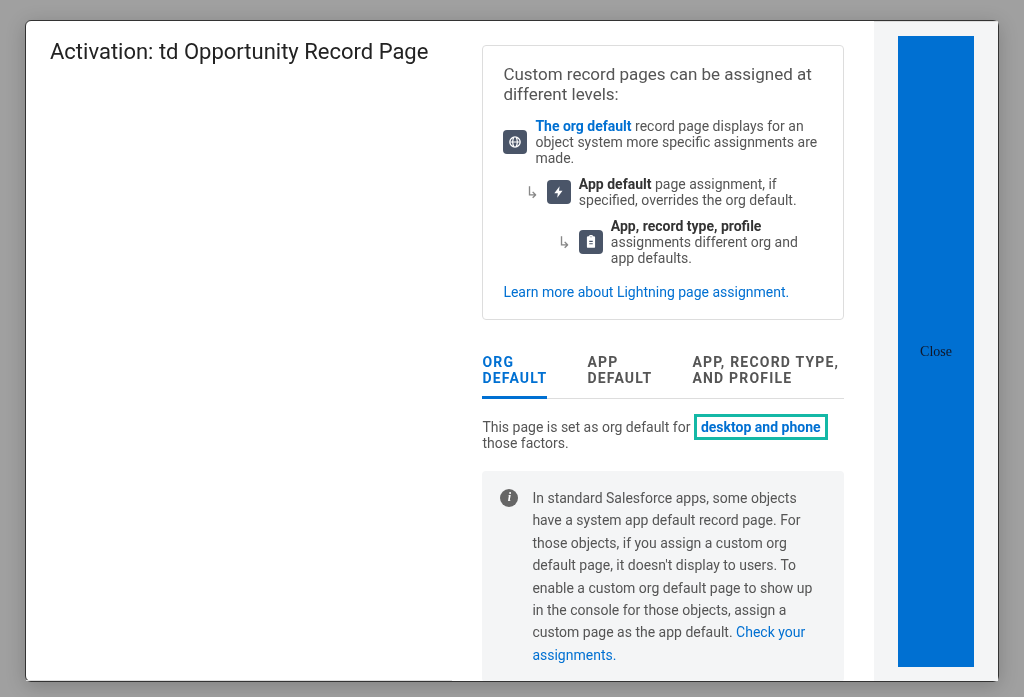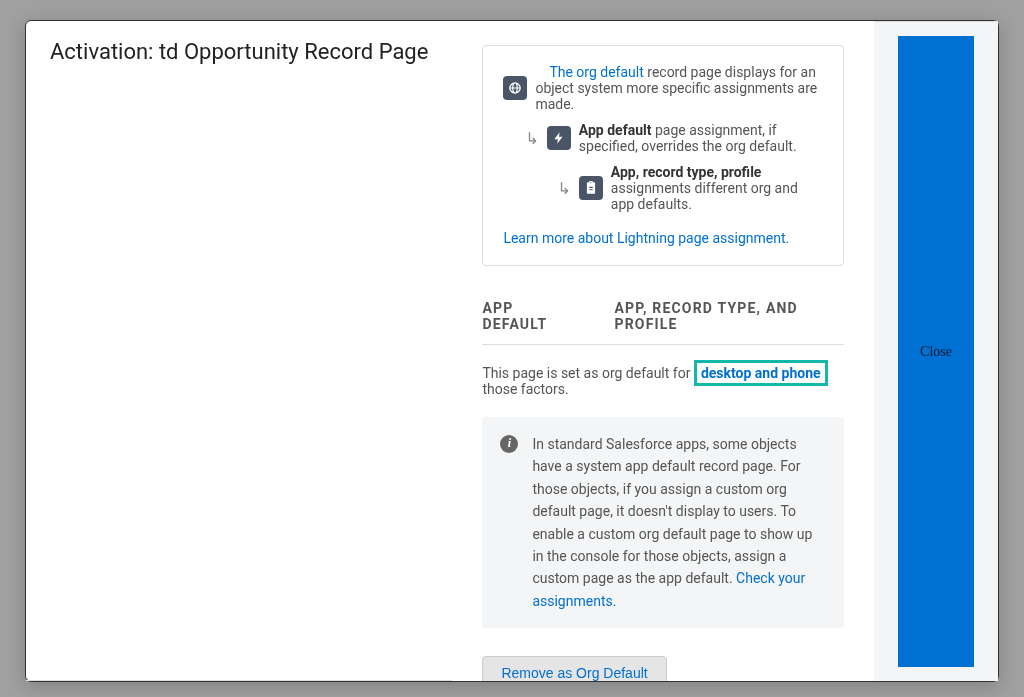--- a/index.html
+++ b/index.html
@@ -82,22 +82,21 @@
     background: #4a5568;
     border-radius: 4px;
     display: flex;
     align-items: center;
     justify-content: center;
     flex-shrink: 0;
   }
   .icon-box svg { width: 14px; height: 14px; fill: #fff; }
   .bold-link {
     color: #0070d2;
-    font-weight: 400;
-    margin-left: 14px;
+    font-weight: 700;
   }
   .bold-text {
     color: #333;
     font-weight: 700;
   }
   .desc-text { color: #555; }
   .learn-link {
     color: #0070d2;
     font-size: 14px;
     margin-top: 8px;
@@ -202,20 +201,21 @@
 
 <div class="modal">
 
   <div class="modal-header">
     <h1 class="modal-title">Activation: td Opportunity Record Page</h1>
   </div>
 
   <div class="modal-body">
 
     <div class="info-card">
+      <div class="info-heading">Custom record pages can be assigned at different levels:</div>
 
       <div class="hierarchy-row level-1">
         <span class="icon-box">
           <svg viewBox="0 0 24 24">
               <path d="M12 2a10 10 0 100 20 10 10 0 000-20zm7.9 9h-3a16 16 0 00-1.3-5.6A8 8 0 0119.9 11zM12 4c1 0 2.4 2.5 2.9 7H9.1C9.6 6.5 11 4 12 4zM8.4 5.4A16 16 0 007.1 11h-3A8 8 0 018.4 5.4zM4.1 13h3a16 16 0 001.3 5.6A8 8 0 014.1 13zM12 20c-1 0-2.4-2.5-2.9-7h5.8c-.5 4.5-1.9 7-2.9 7zm3.6-1.4a16 16 0 001.3-5.6h3a8 8 0 01-4.3 5.6z"></path>
             </svg>
         </span>
         <span>
           <span class="bold-link">The org default</span><span class="desc-text"> record page displays for an object system more specific assignments are made.</span>
         </span>
@@ -242,20 +242,21 @@
         </span>
         <span>
           <span class="bold-text">App, record type, profile</span><span class="desc-text"> assignments different org and app defaults.</span>
         </span>
       </div>
 
       <a class="learn-link">Learn more about Lightning page assignment.</a>
     </div>
 
     <div class="tabs">
+      <div class="tab active">ORG DEFAULT</div>
       <div class="tab">APP DEFAULT</div>
       <div class="tab">APP, RECORD TYPE, AND PROFILE</div>
     </div>
 
     <div class="status-line">
       <span>This page is set as org default for </span><span class="highlight-box">desktop and phone</span><span> those factors.</span>
     </div>
 
     <div class="note-box">
       <div class="note-icon">i</div>

